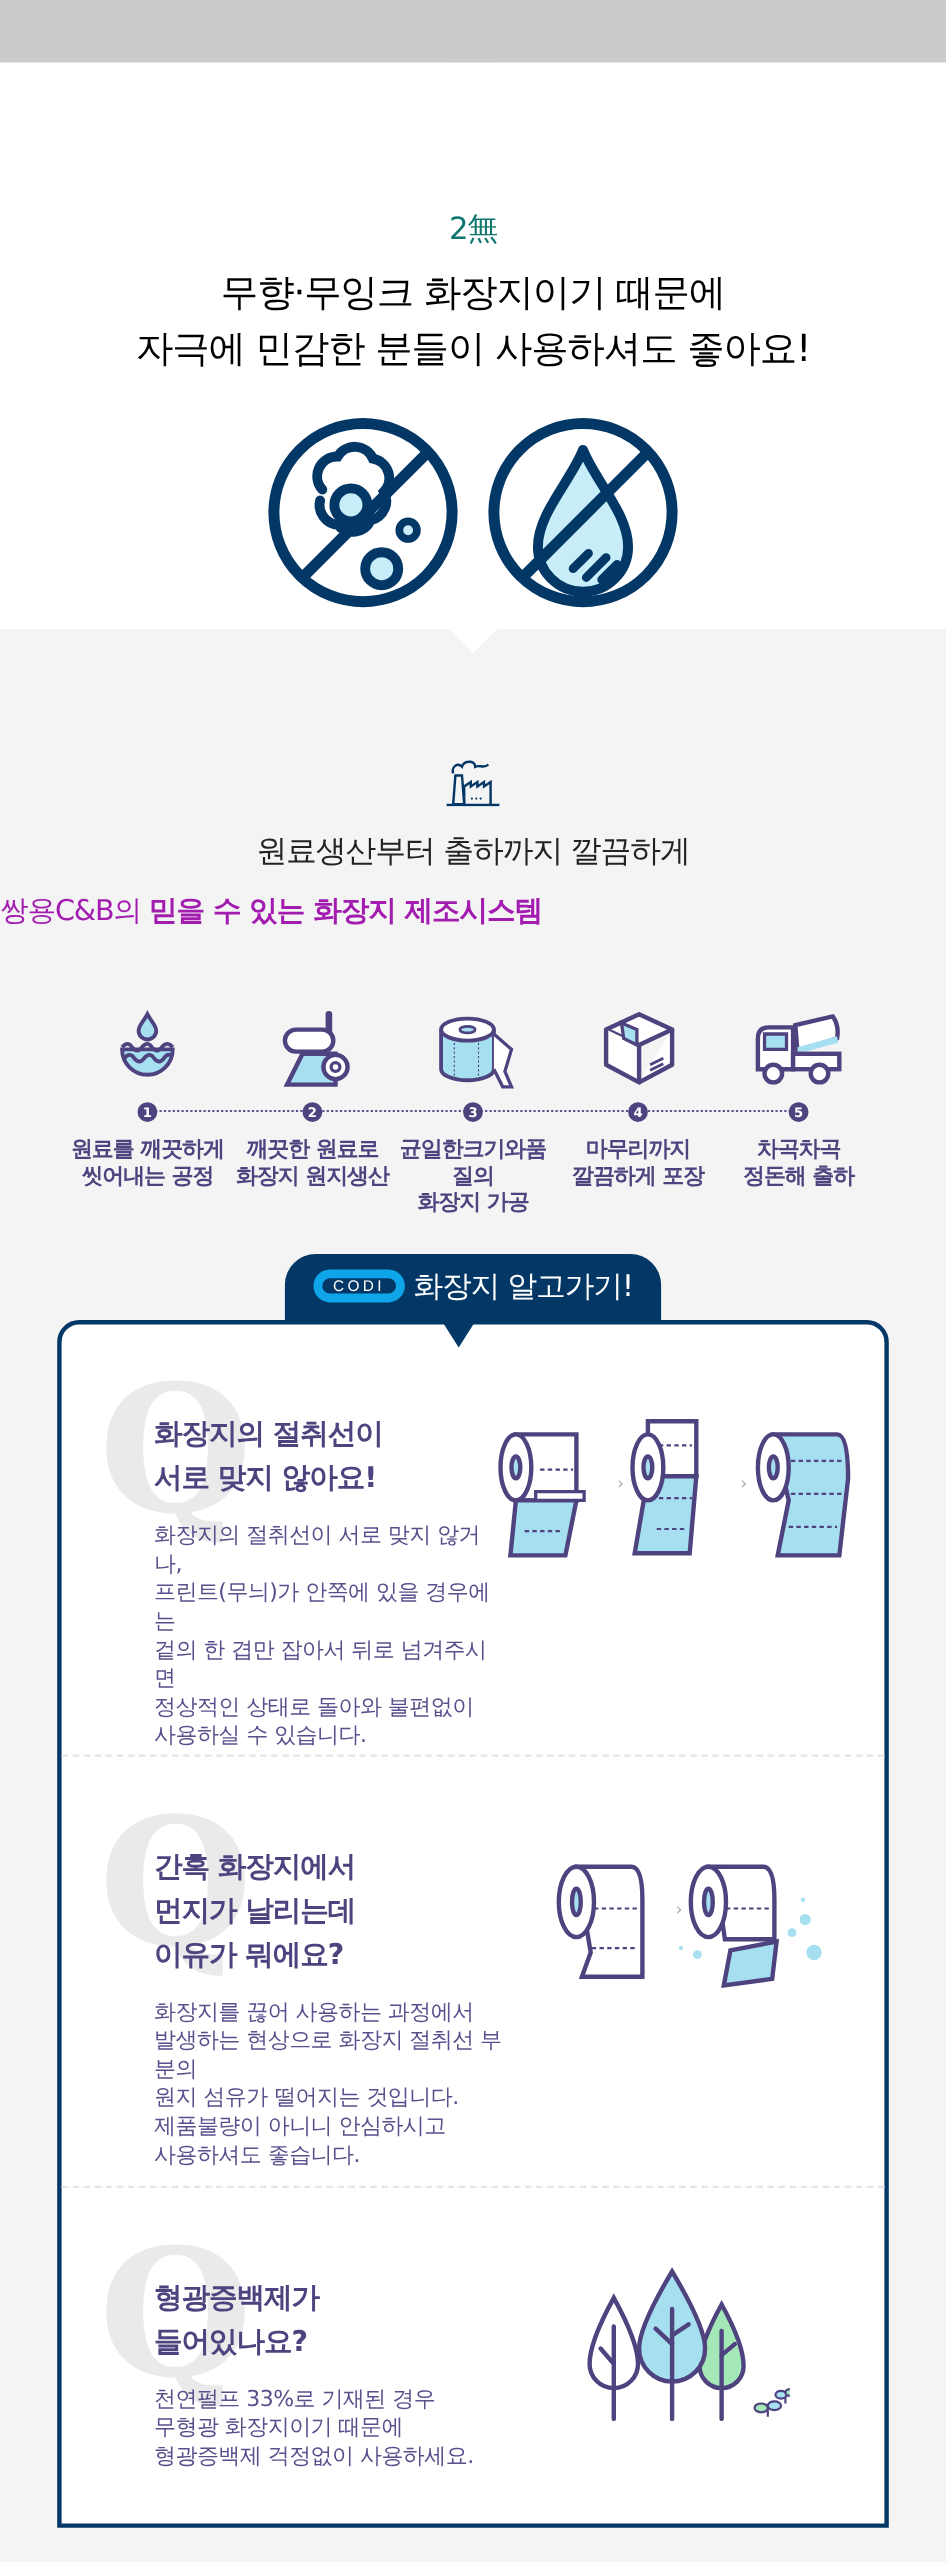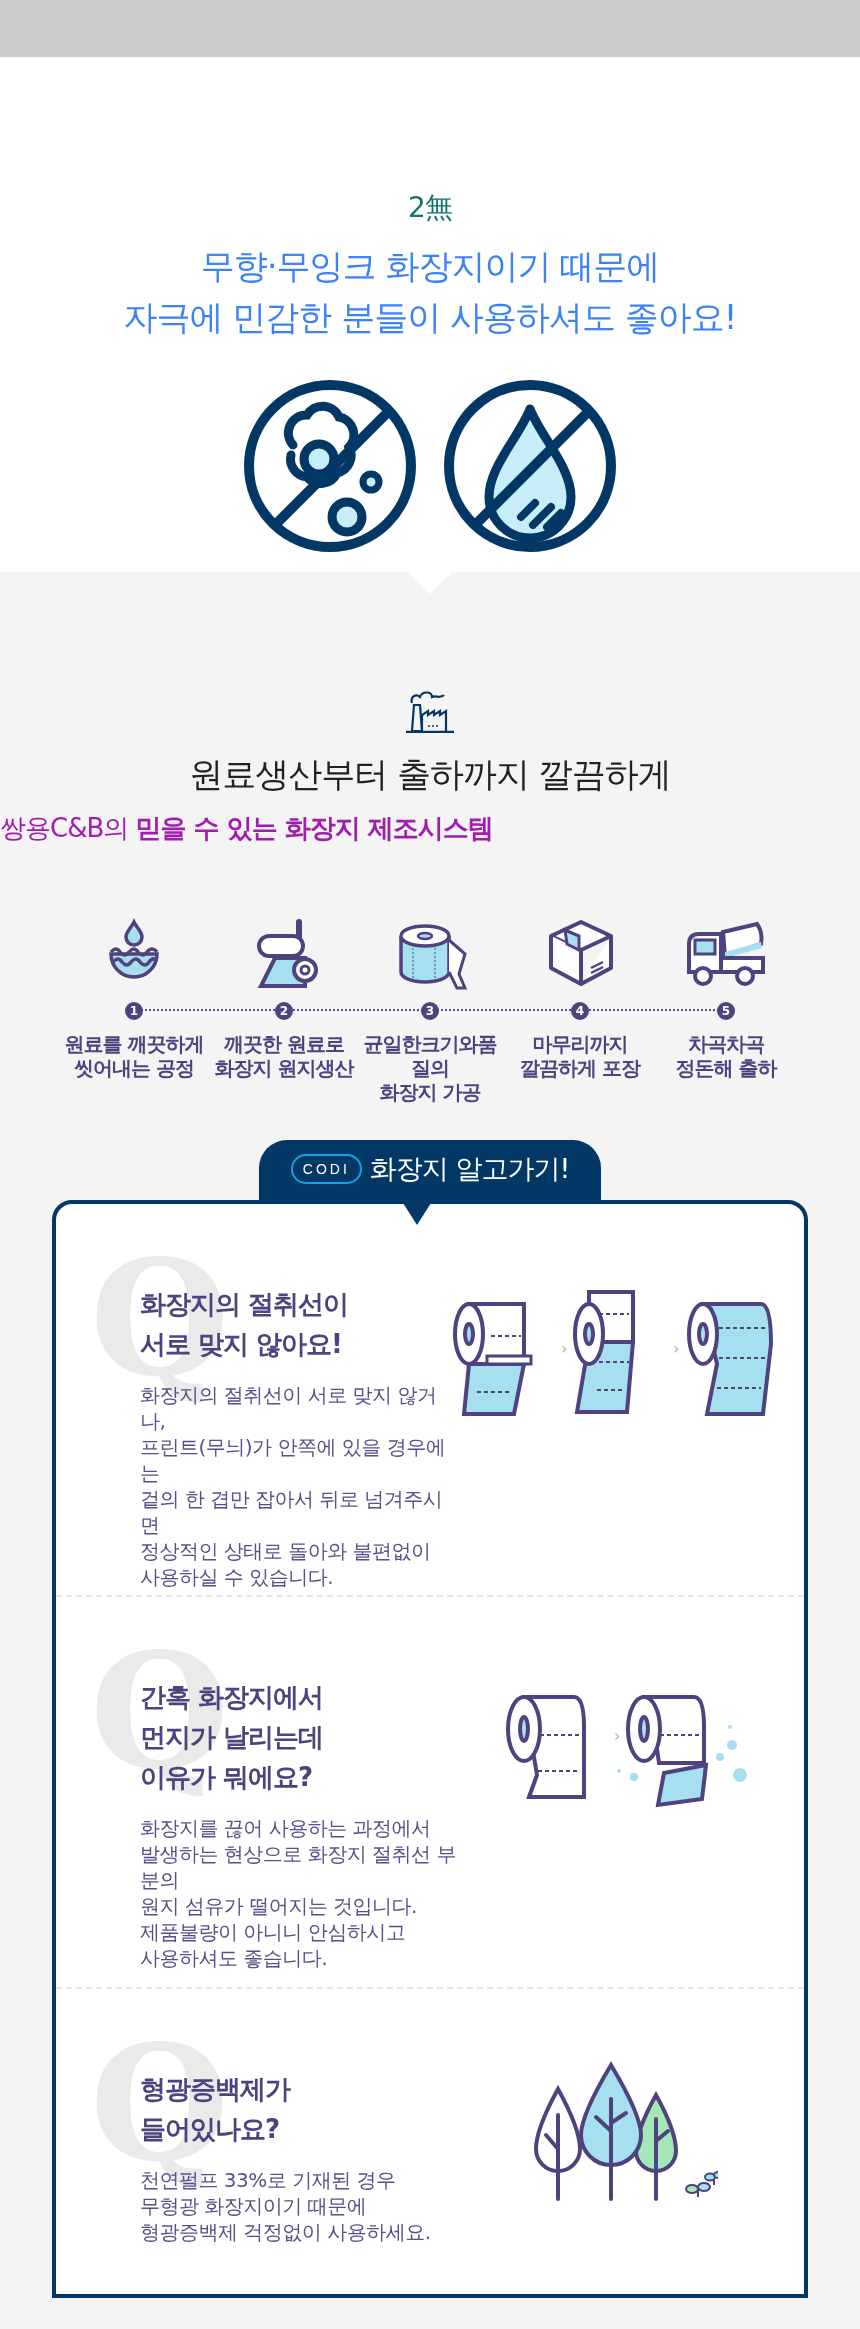--- a/index.html
+++ b/index.html
@@ -5,46 +5,46 @@
   * { box-sizing: border-box; margin: 0; padding: 0; }
   html, body { width: 860px; background: #f4f4f4; }
   body { font-family: "DejaVu Sans", "Liberation Sans", sans-serif; color: #222; }
 
   .top-bar { position: relative; height: 57px; background: #cbcbcb; }
   .top-bar .notch { position: absolute; left: 408px; bottom: -22px; width: 0; height: 0;
     border-left: 22px solid transparent; border-right: 22px solid transparent; border-top: 22px solid #cbcbcb; }
 
   .sec-free { background: #fff; height: 515px; position: relative; text-align: center; }
   .sec-free .small-title { padding-top: 132px; font-size: 28px; color: #0f766e; letter-spacing: -1px; height: 170px; }
-  .sec-free .headline { font-size: 34px; line-height: 51px; color: #3b82f6; letter-spacing: -1px; margin-top: 14px; }
+  .sec-free .headline { font-size: 34px; line-height: 51px; color: #000000; letter-spacing: -1px; margin-top: 14px; }
   .sec-free .icons { display: flex; justify-content: center; gap: 22px; margin-top: 34px; }
   .sec-free .icons svg { width: 178px; height: 178px; }
 
   .sec-process { position: relative; background: #f4f4f4; padding-top: 0; }
   .sec-process .notch { position: absolute; left: 408px; top: 0; width: 0; height: 0;
     border-left: 22px solid transparent; border-right: 22px solid transparent; border-top: 22px solid #fff; }
   .sec-process .factory { display: block; margin: 0 auto; padding-top: 115px; width: 52px; }
   .sec-process .factory svg { width: 52px; height: 46px; display: block; }
-  .sec-process .h1 { text-align: center; font-size: 34px; line-height: 54px; margin-top: 14px; color: #222; letter-spacing: -1px; }
+  .sec-process .h1 { text-align: center; font-size: 28px; line-height: 54px; margin-top: 14px; color: #222; letter-spacing: -1px; }
   .sec-process .h2 { text-align: left; font-size: 26px; line-height: 54px; color: #a21caf; letter-spacing: -1px; }
   .sec-process .h2 b { font-weight: bold; }
 
   .steps { position: relative; width: 760px; margin: 55px auto 0; height: 160px; }
   .steps .line { position: absolute; top: 99px; left: 84px; right: 84px; border-top: 2px dotted #5a4f8c; }
   .step { position: absolute; top: 0; width: 150px; text-align: center; }
   .step .ico { height: 80px; display: flex; justify-content: center; align-items: flex-end; }
   .step .ico svg { width: 86px; height: 72px; }
   .step .num { margin: 12px auto 0; width: 18px; height: 18px; border-radius: 50%; background: #4f437f; color: #fff;
     font-size: 12px; font-weight: bold; line-height: 18px; position: relative; z-index: 2; }
   .step .lbl { margin-top: 12px; color: #4f437f; font-size: 20px; font-weight: bold; line-height: 24px; letter-spacing: -1px; }
 
   .faq-wrap { position: relative; width: 756px; margin: 70px auto 0; }
   .faq-tab { position: relative; margin: 0 auto; width: 342px; height: 64px; background: #033866;
     border-radius: 28px 28px 0 0; display: flex; justify-content: center; align-items: center; gap: 8px; padding-bottom: 6px; }
-  .faq-tab .codi { display: inline-flex; align-items: center; justify-content: center; border: 2px solid #0ea5e9; border-radius: 16px;
+  .faq-tab .codi { display: inline-flex; align-items: center; justify-content: center; border: 8px solid #0ea5e9; border-radius: 16px;
     height: 30px; padding: 0 10px; color: #fff; font-size: 14px; letter-spacing: 3px; font-family: "Liberation Sans", sans-serif; }
   .faq-tab .tab-title { color: #fff; font-size: 27px; letter-spacing: -1px; }
   .faq-box { position: relative; margin-top: -4px; background: #fff; border: 4px solid #033866; border-radius: 20px 20px 0 0;
     border-bottom-width: 4px; }
   .faq-box .box-notch { position: absolute; left: 347px; top: -1px; width: 0; height: 0;
     border-left: 14px solid transparent; border-right: 14px solid transparent; border-top: 22px solid #033866; }
 
   .qa { position: relative; height: 393px; border-bottom: 2px dashed #e4e4ea; }
   .qa.q2 { height: 392px; }
   .qa.q3 { height: 305px; border-bottom: none; }

